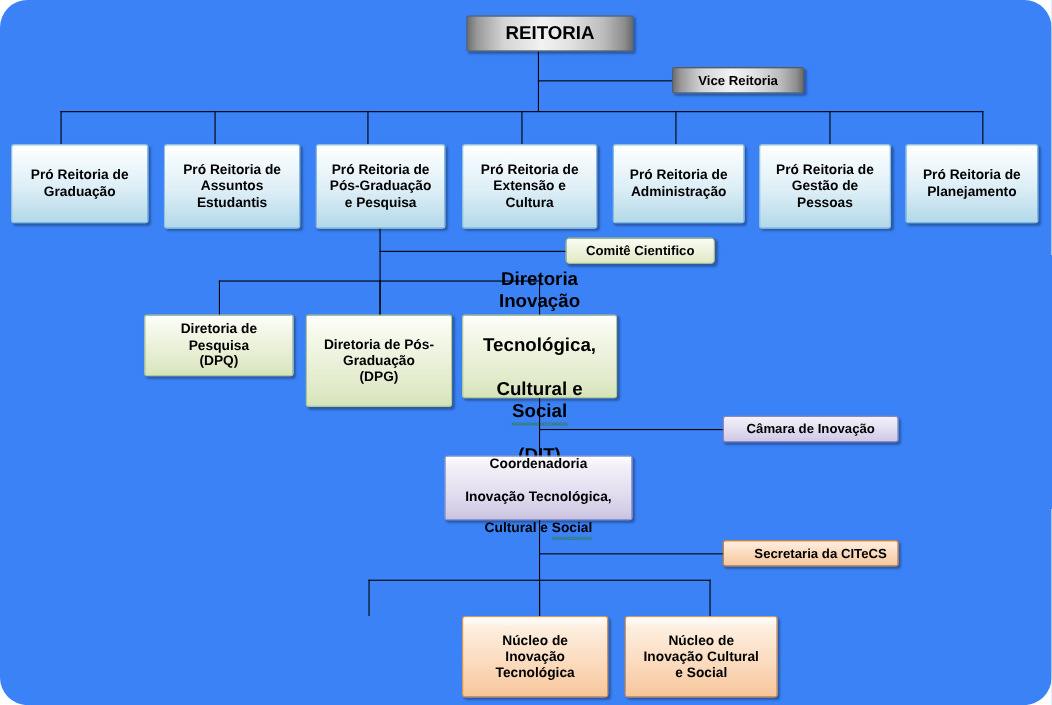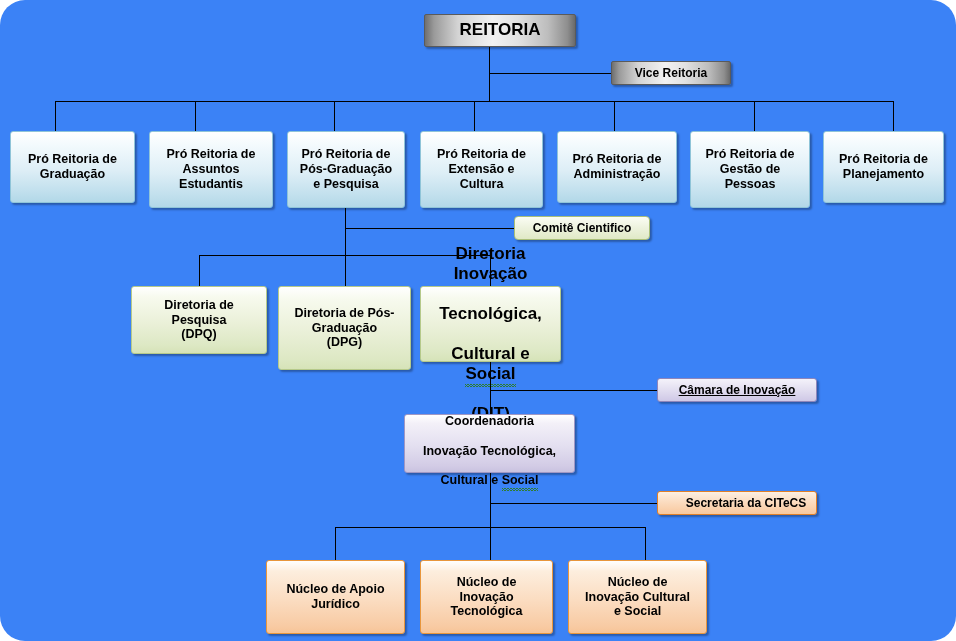--- a/index.html
+++ b/index.html
@@ -86,21 +86,20 @@
     background: linear-gradient(to bottom,
         #ffffff 0%, #f3f0f8 15%, #e3dff0 55%, #d2cbe5 90%, #c9c2e0 100%);
     border: 1px solid #9f97c4;
     border-radius: 3px;
   }
   .n-purple-small {
     background: linear-gradient(to bottom,
         #f4f2fa 0%, #e4e0f1 45%, #cfc8e6 100%);
     border: 1px solid #8f86ba;
     border-radius: 3px;
-    text-decoration: underline;
   }
 
   
   .n-orange {
     background: linear-gradient(to bottom,
         #ffffff 0%, #fdeede 14%, #fbdcc0 55%, #f8cba4 90%, #f7c497 100%);
     border: 1px solid #e8963c;
     border-radius: 3px;
   }
   .n-orange-small {
@@ -201,21 +200,21 @@
 
   <div class="node n-green-small" style="left:514px; top:216px; width:136px; height:24px; font-size:12px;">
     <span class="label">Comitê Cientifico</span>
   </div>
 
   <div class="line h" style="left:199px; top:255px; width:292px;"></div>
   <div class="line v" style="left:199px; top:255px; height:32px;"></div>
   <div class="line v" style="left:345px; top:255px; height:32px;"></div>
   <div class="line v" style="left:490px; top:255px; height:32px;"></div>
 
-  <div class="node n-green" style="left:131px; top:286px; width:136px; height:68px; font-size:12.5px;">
+  <div class="node n-green" style="left:131px; top:286px; width:136px; height:56px; font-size:12.5px;">
     <span class="label">Diretoria de
 Pesquisa
 (DPQ)</span>
   </div>
 
   <div class="node n-green" style="left:278px; top:286px; width:133px; height:84px; font-size:12.5px;">
     <span class="label">Diretoria de Pós-
 Graduação
 (DPG)</span>
   </div>
@@ -251,24 +250,20 @@
 
   <div class="node n-orange-small" style="left:657px; top:491px; width:160px; height:24px; font-size:12px;padding-left:18px;">
     <span class="label">Secretaria da CITeCS</span>
   </div>
 
   <div class="line h" style="left:335px; top:527px; width:311px;"></div>
   <div class="line v" style="left:335px; top:527px; height:33px;"></div>
   <div class="line v" style="left:490px; top:527px; height:33px;"></div>
   <div class="line v" style="left:645px; top:527px; height:33px;"></div>
 
-  <div class="node n-orange" style="left:266px; top:560px; width:139px; height:74px; font-size:12.5px;">
-    <span class="label">Núcleo de Apoio
-Jurídico</span>
-  </div>
 
   <div class="node n-orange" style="left:420px; top:560px; width:133px; height:74px; font-size:12.5px;">
     <span class="label">Núcleo de
 Inovação
 Tecnológica</span>
   </div>
 
   <div class="node n-orange" style="left:568px; top:560px; width:139px; height:74px; font-size:12.5px;">
     <span class="label">Núcleo de
 Inovação Cultural

